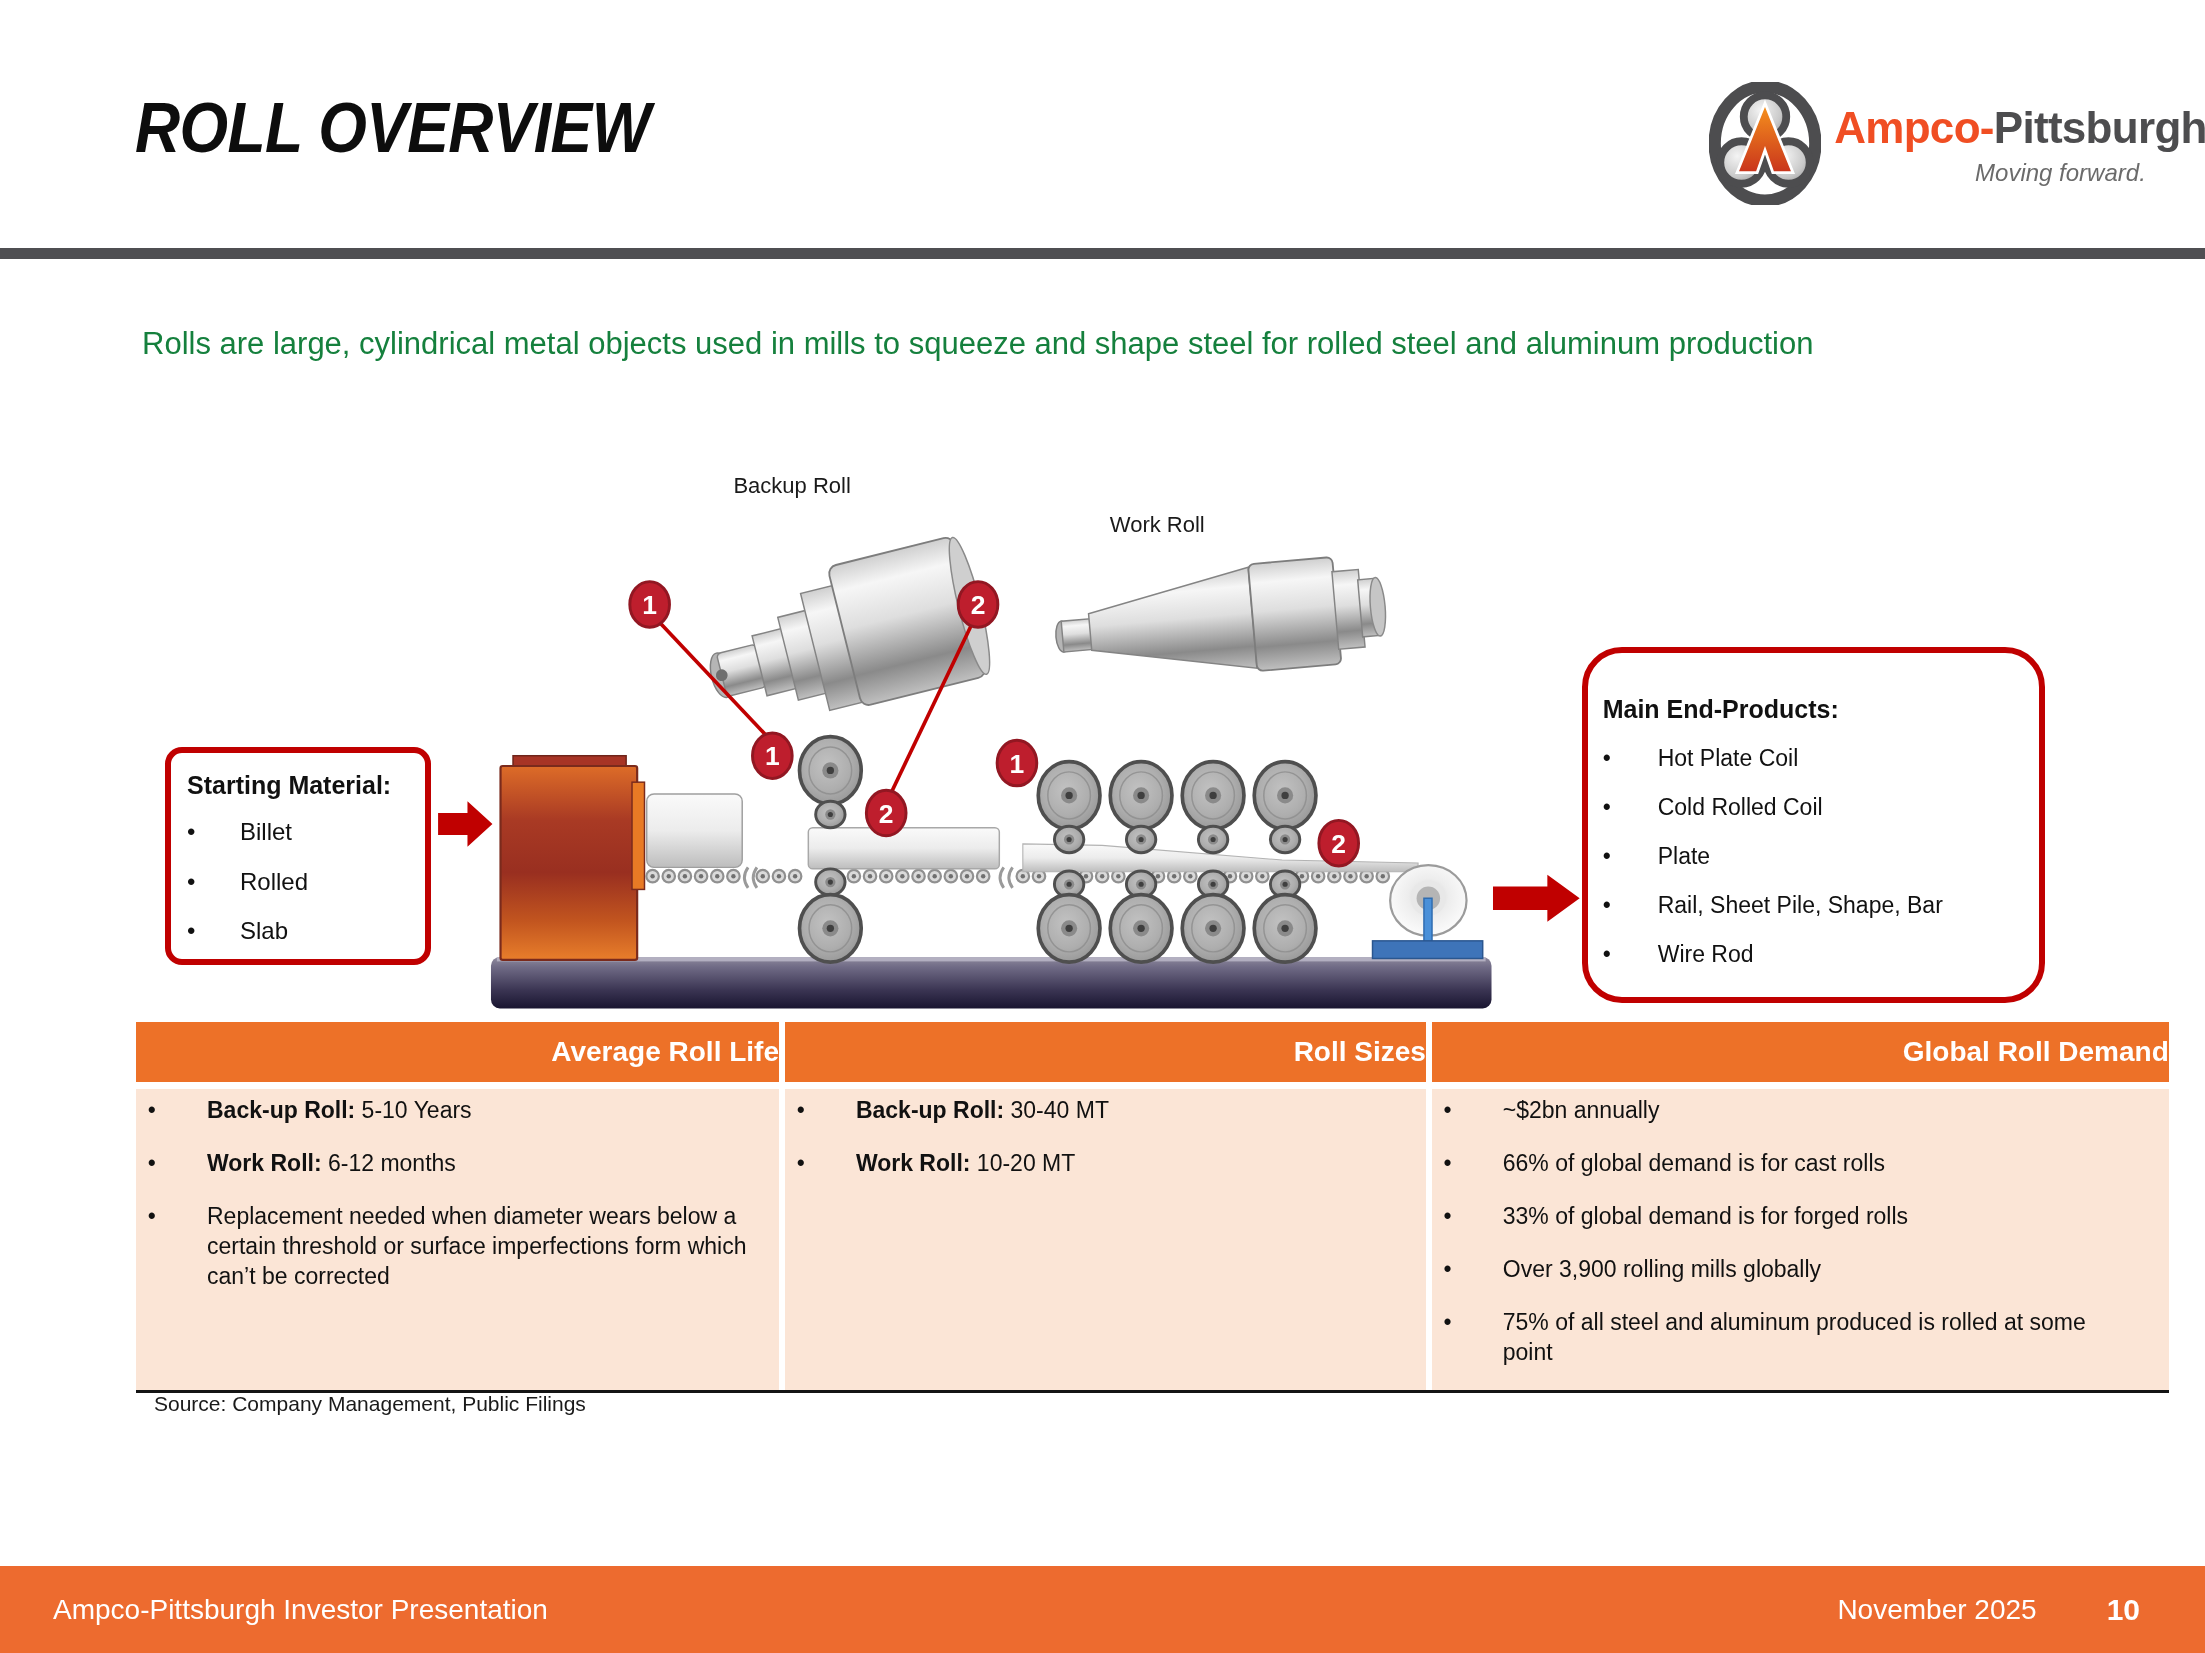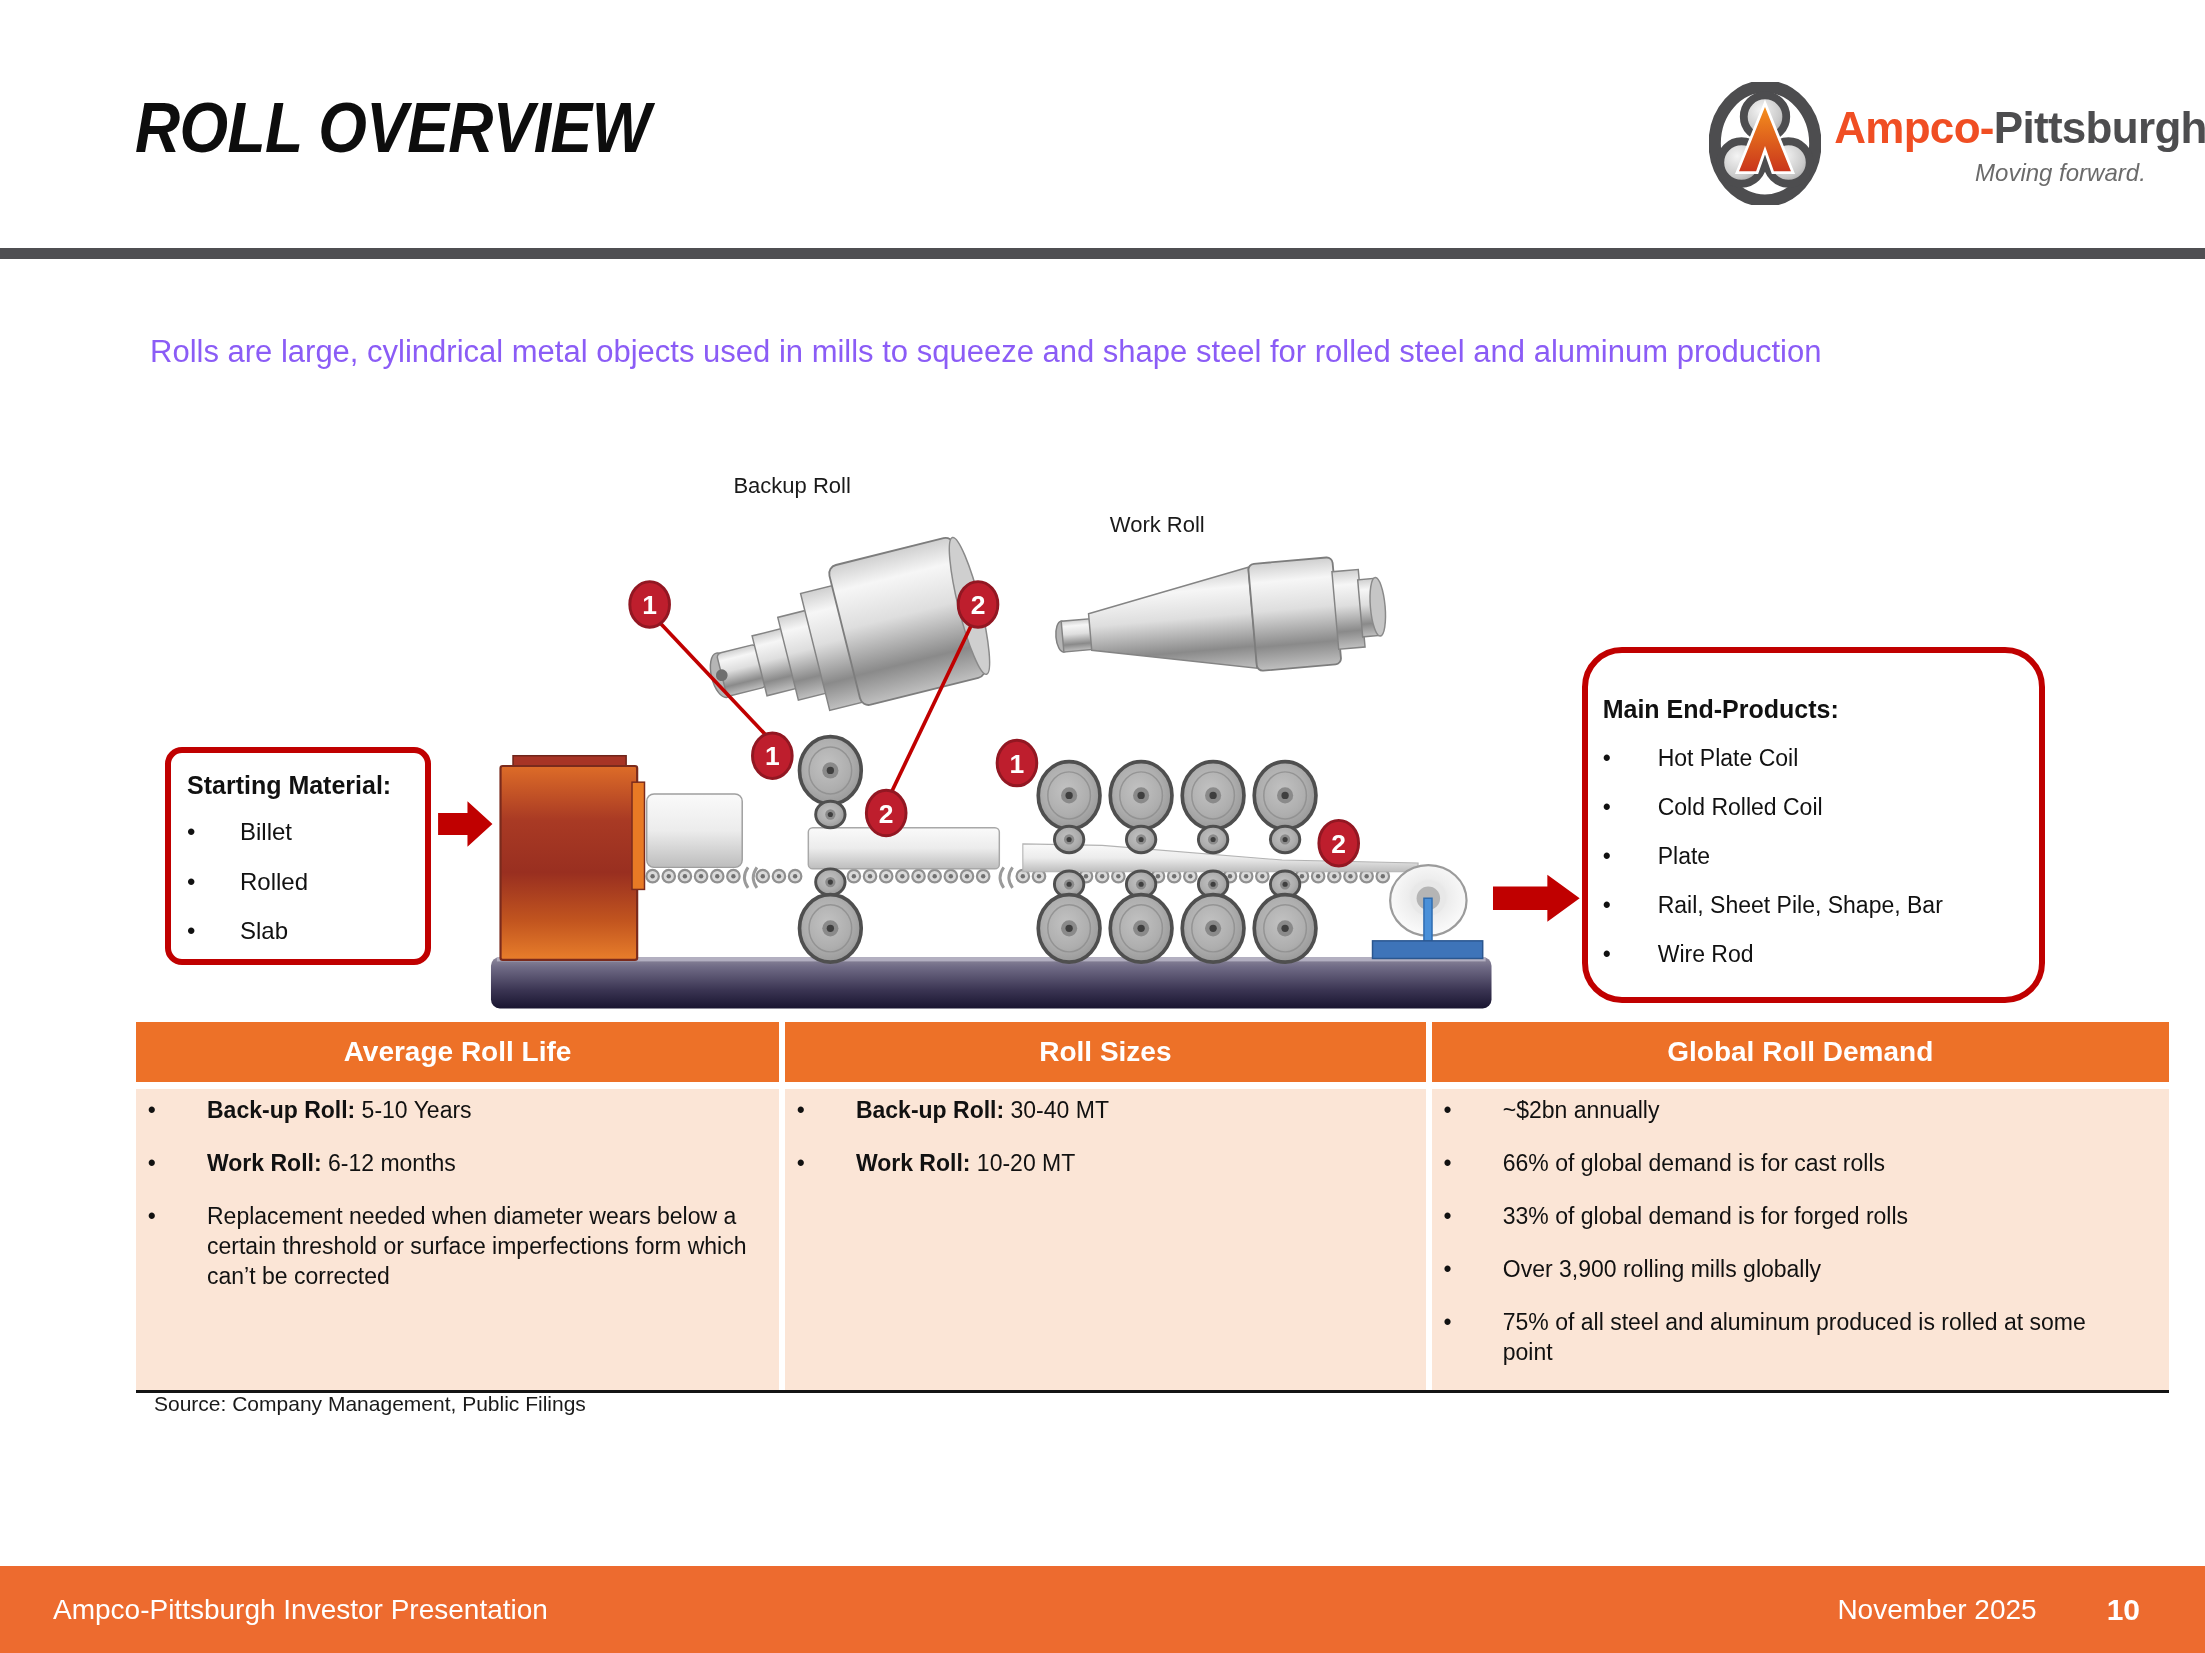--- a/index.html
+++ b/index.html
@@ -14,22 +14,22 @@
   
   .logo{position:absolute;left:1709px;top:82px;width:441px;height:132px;display:flex;align-items:flex-start;}
   .logo-mark{width:112px;height:123px;flex:0 0 auto;}
   .logo-text{margin-left:13.2px;padding-top:20.6px;width:316px;}
   .brand{font-size:44px;font-weight:800;letter-spacing:-0.7px;white-space:nowrap;}
   .brand .o{color:#F04E23;} .brand .d{color:#F04E23;} .brand .g{color:#4D4D4F;}
   .tagline{font-size:24px;font-style:italic;color:#6b6b6b;text-align:right;margin-top:6px;padding-right:4.4px;}
 
   .rule{position:absolute;left:0;top:248px;width:2205px;height:11px;background:#4f4f52;}
 
-  .subtitle{position:absolute;left:142px;top:323px;width:1808px;margin:8px;
-            font-size:31px;line-height:41px;color:#8b5cf6;}
+  .subtitle{position:absolute;left:142px;top:323px;width:1808px;margin:0;
+            font-size:31px;line-height:41px;color:#15803d;}
 
   
   .rbox{position:absolute;background:#fff;border:6.6px solid #C00000;box-sizing:border-box;}
   .rbox-h{font-size:25px;font-weight:bold;color:#111;}
   .rbox ul{list-style:none;margin:0;padding:0;}
   .rbox li{position:relative;color:#111;}
   .rbox li::before{content:"\2022";position:absolute;left:0;}
   .start-box{left:165px;top:747px;width:266px;height:218px;border-radius:17px;padding:17.6px 11.8px 0 16px;}
   .start-box .rbox-h{line-height:29px;}
   .start-box ul{margin-top:17.6px;}
@@ -41,21 +41,21 @@
 
   .mill{position:absolute;left:404px;top:456px;width:1198px;height:573px;}
   .mill text{font-family:"Liberation Sans",sans-serif;}
   .photo-label{font-size:30px;fill:#1a1a1a;}
   .marker-text{font-size:36px;font-weight:bold;fill:#ffffff;text-anchor:middle;}
 
   
   .rolltable{position:absolute;left:136px;top:1022px;width:2033px;border-bottom:3.7px solid #141414;}
   .thead,.tbody{display:grid;grid-template-columns:643px 641px 737px;column-gap:5.9px;}
   .th{height:60px;background:#ED7128;color:#fff;font-size:28px;font-weight:bold;
-      text-align:center;line-height:60px;}
+      text-align:right;line-height:60px;}
   .thead{margin-bottom:7.4px;}
   .td{background:#FBE5D6;min-height:279px;box-sizing:border-box;padding:5.9px 29px 0 0;}
   .td ul{list-style:none;margin:0;padding:0;}
   .td li{position:relative;font-size:23px;line-height:30px;margin-bottom:23px;
          padding-left:71px;color:#111;}
   .td li::before{content:"\2022";position:absolute;left:11.8px;}
   .td li b{font-weight:bold;}
 
   .source{position:absolute;left:154px;top:1392px;font-size:21px;color:#1a1a1a;}
 

